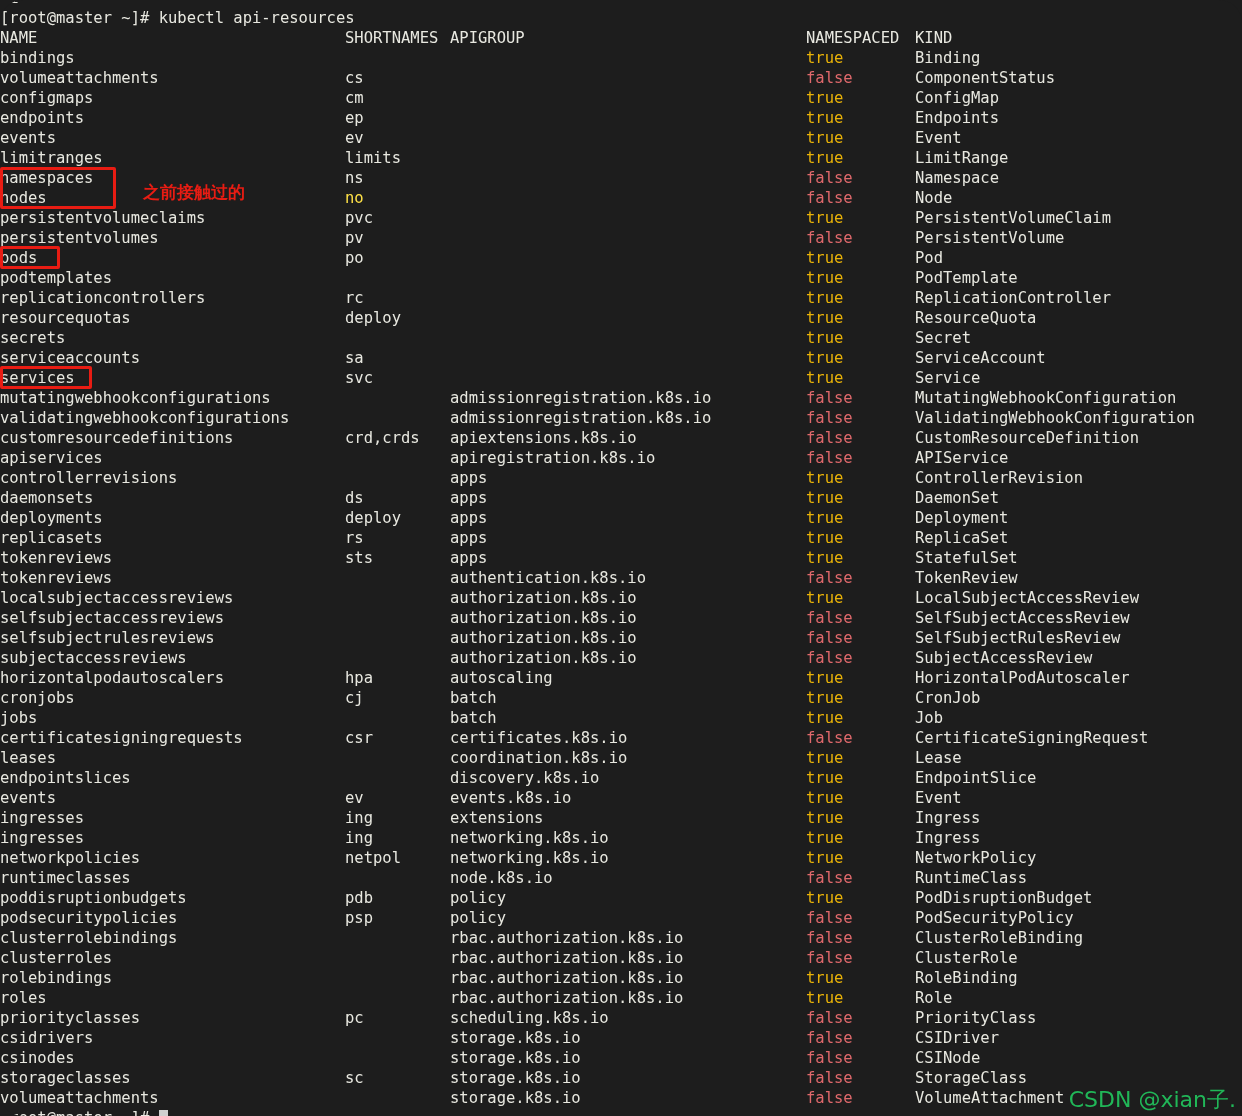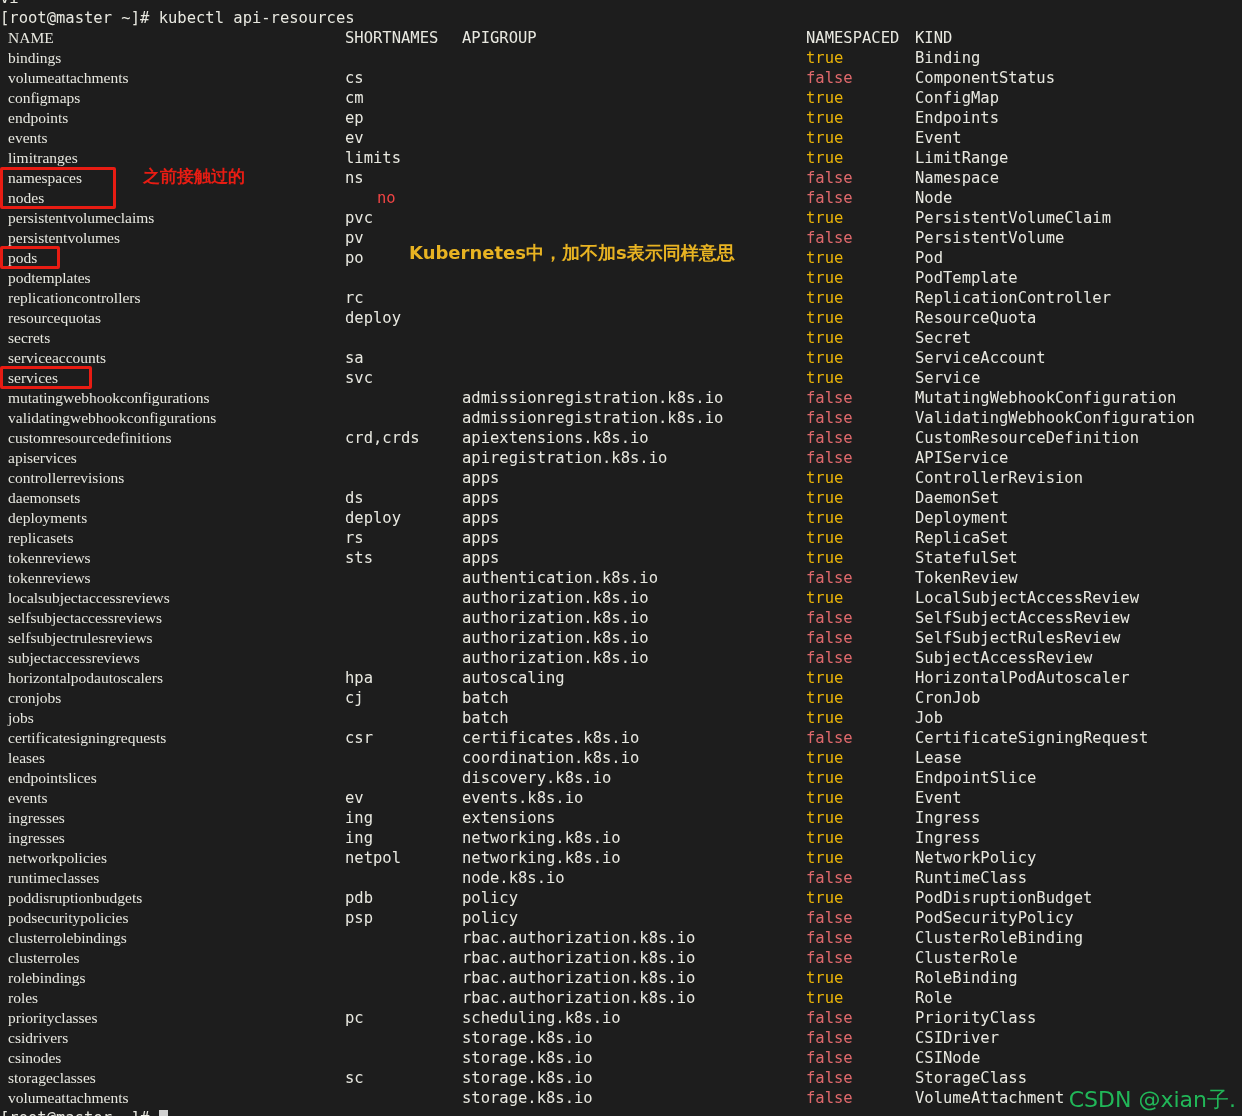--- a/index.html
+++ b/index.html
@@ -10,49 +10,50 @@
   #terminal {
     position: relative;
     width: 1242px;
     height: 1116px;
     background: #1d1d1d;
     overflow: hidden;
     font-family: "DejaVu Sans Mono", "Liberation Mono", monospace;
     font-size: 15.5px;
     line-height: 20px;
     color: #e8e8e0;
+    border-radius: 23px;
     -webkit-font-smoothing: antialiased;
   }
   .screen {
     position: absolute;
     left: 0;
     top: -12px;
     width: 1242px;
   }
   .row {
     position: relative;
     height: 20px;
     white-space: pre;
   }
   .col {
     position: absolute;
     top: 0;
     white-space: pre;
   }
-  .c-name      { left: 8px; font-family: Liberation Serif, serif; }
+  .c-name      { left: 0px; }
   .c-short     { left: 345px; }
-  .c-group     { left: 462px; }
+  .c-group     { left: 450px; }
   .c-ns        { left: 806px; }
   .c-kind      { left: 915px; }
 
   .prompt-row { white-space: pre; height: 20px; }
 
   .v-true  { color: #eab308; }
   .v-false { color: #e0696c; }
-  .sn-red  { color: #ef4444; margin-left: 32px; }
+  .sn-red  { color: #fde047; }
 
   .cursor {
     display: inline-block;
     width: 9px;
     height: 15px;
     background: #cfcfcf;
     vertical-align: -2px;
   }
 
   
@@ -61,20 +62,21 @@
     border: 3px solid #e81c13;
     border-radius: 2px;
     box-sizing: border-box;
     pointer-events: none;
   }
   .anno {
     position: absolute;
     white-space: pre;
     font-family: "DejaVu Sans", "Liberation Sans", sans-serif;
     font-weight: 600;
+    margin-top: 16px;
   }
   .anno-red {
     color: #e81c13;
     font-size: 17px;
   }
   .anno-yellow {
     color: #e8b322;
     font-size: 18px;
   }
   .watermark {
@@ -165,17 +167,16 @@
 
     <div class="prompt-row"><span>[root@master ~]# </span><span class="cursor"></span></div>
 
   </div>
 
   <div class="hl-box" style="left:0px; top:167px; width:116px; height:42px;"></div>
   <div class="hl-box" style="left:0px; top:246px; width:60px; height:23px;"></div>
   <div class="hl-box" style="left:0px; top:366px; width:92px; height:23px;"></div>
 
   <div class="anno anno-red" style="left:143px; top:166px;">之前接触过的</div>
-  <div class="anno anno-yellow" style="left:409px; top:243px;">Kubernetes中，加不加s表示同样意思</div>
 
   <div class="watermark">CSDN @xian子.</div>
 
 </div>
 
 </body></html>

